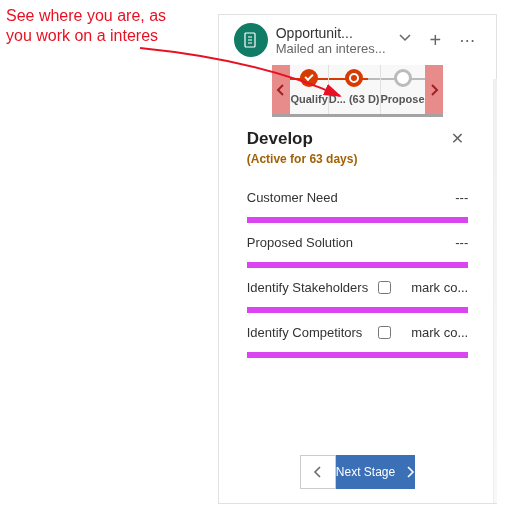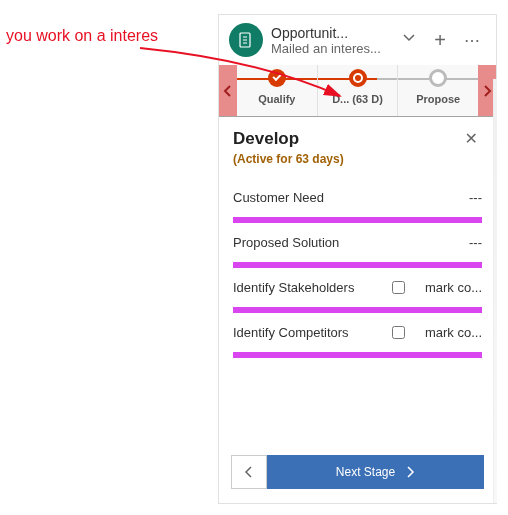--- a/index.html
+++ b/index.html
@@ -25,20 +25,21 @@
   .card {
     position: absolute;
     left: 218px;
     top: 14px;
     width: 279px;
     height: 490px;
     border: 1px solid #e1e1e1;
     background: #fff;
     display: flex;
     flex-direction: column;
+    align-items: center;
   }
 
   .header {
     display: flex;
     align-items: center;
     padding: 8px 10px;
     gap: 8px;
   }
   .record-icon {
     width: 34px; height: 34px; border-radius: 50%;
@@ -52,21 +53,21 @@
   .header-sub { font-size: 13px; color: #666; white-space: nowrap; overflow: hidden; text-overflow: ellipsis; }
   .chev-down { color: #666; cursor: pointer; padding: 2px 4px; }
   .plus { font-size: 20px; color: #666; padding: 0 6px; cursor: pointer; }
   .more { font-size: 16px; color: #666; padding: 0 4px; cursor: pointer; letter-spacing: 2px; }
 
   .stages {
     position: relative;
     height: 52px;
     display: flex;
     align-items: stretch;
-    border-bottom: 1px solid #a3a3a3;
+    border-bottom: 3px solid #a3a3a3;
     background: #f8f8f8;
   }
   .stage-arrow {
     width: 18px;
     background: #e88b8b;
     color: #fff;
     display: flex; align-items: center; justify-content: center;
     font-size: 16px;
     cursor: pointer;
   }
@@ -187,21 +188,21 @@
     bottom: 0;
     width: 4px;
     background: linear-gradient(#f0f0f0, #f8f8f8);
     border-left: 1px solid #eee;
   }
 </style>
 </head>
 <body>
 
 <div class="annotation">
-  <br>
+  <span>See where you are, as</span><br>
   <span>you work on a interes</span>
 </div>
 
 <svg class="arrow-svg" width="508" height="515">
   <defs>
     <marker id="ah" markerWidth="10" markerHeight="10" refX="8" refY="3" orient="auto">
       <path d="M0,0 L9,3 L0,6 Z" fill="#e81123"></path>
     </marker>
   </defs>
   <path d="M 140 48 Q 260 60 340 96" stroke="#e81123" stroke-width="2" fill="none" marker-end="url(#ah)"></path>

